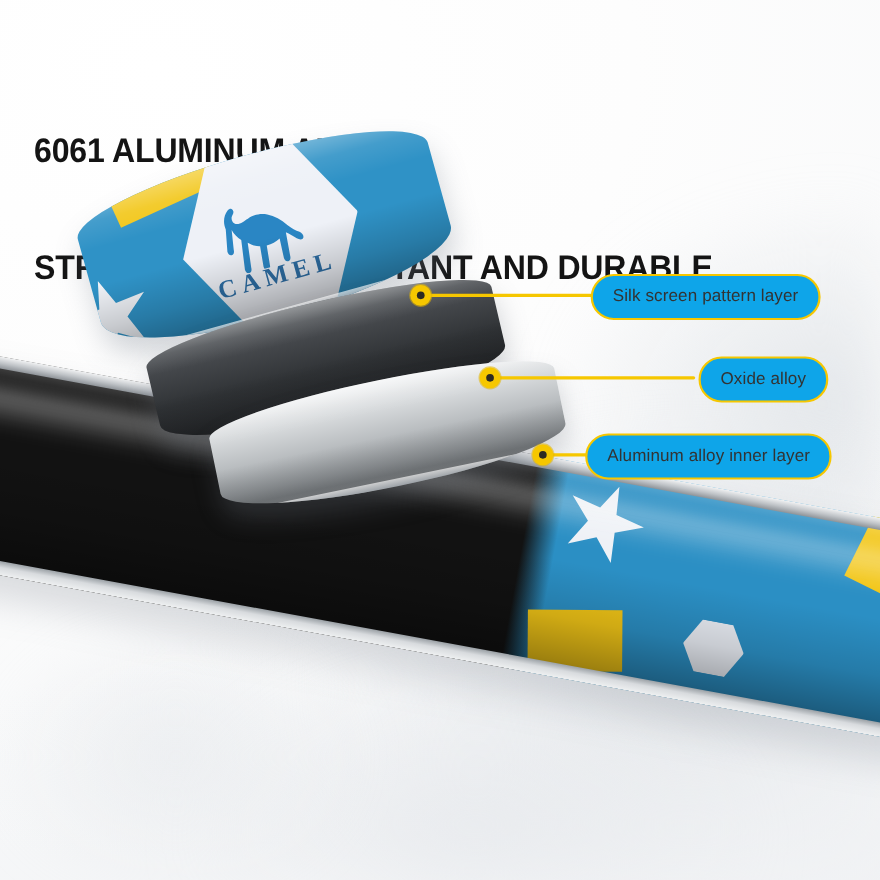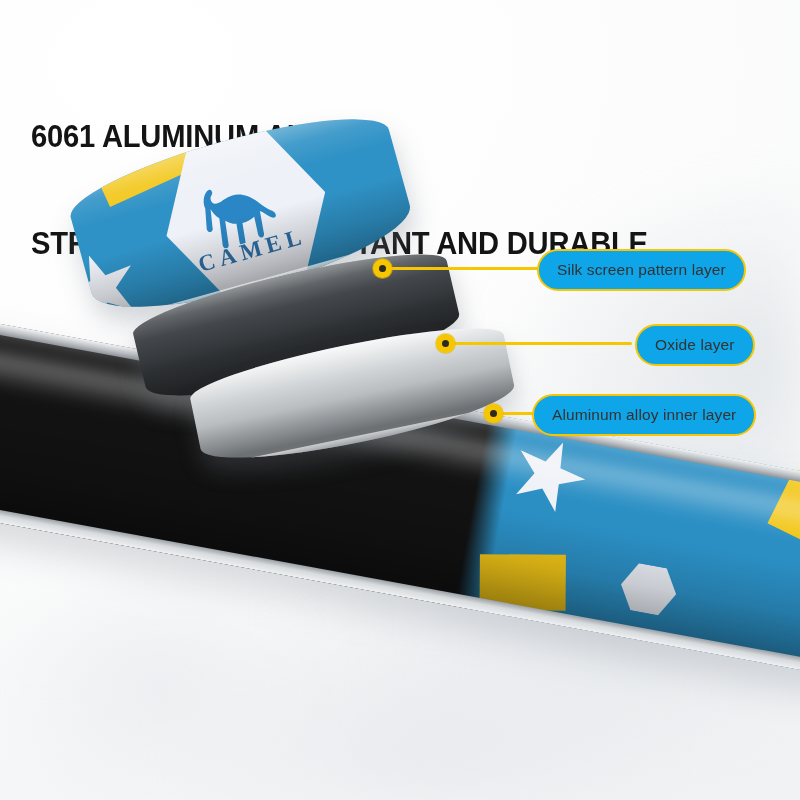--- a/index.html
+++ b/index.html
@@ -279,21 +279,21 @@
 
   <div class="callout">
     <div class="c-line" style="left:390px;top:267px;width:150px;"></div>
     <div class="c-dot" style="left:373px;top:259px;"></div>
     <div class="pill" style="left:537px;top:249px;">Silk screen pattern layer</div>
   </div>
 
   <div class="callout">
     <div class="c-line" style="left:452px;top:342px;width:180px;"></div>
     <div class="c-dot" style="left:436px;top:334px;"></div>
-    <div class="pill" style="left:635px;top:324px;">Oxide layer</div>
+    <div class="pill" style="left:635px;top:324px;">Oxide alloy</div>
   </div>
 
   <div class="callout">
     <div class="c-line" style="left:500px;top:412px;width:40px;"></div>
     <div class="c-dot" style="left:484px;top:404px;"></div>
     <div class="pill" style="left:532px;top:394px;">Aluminum alloy inner layer</div>
   </div>
 
 </div>
 

